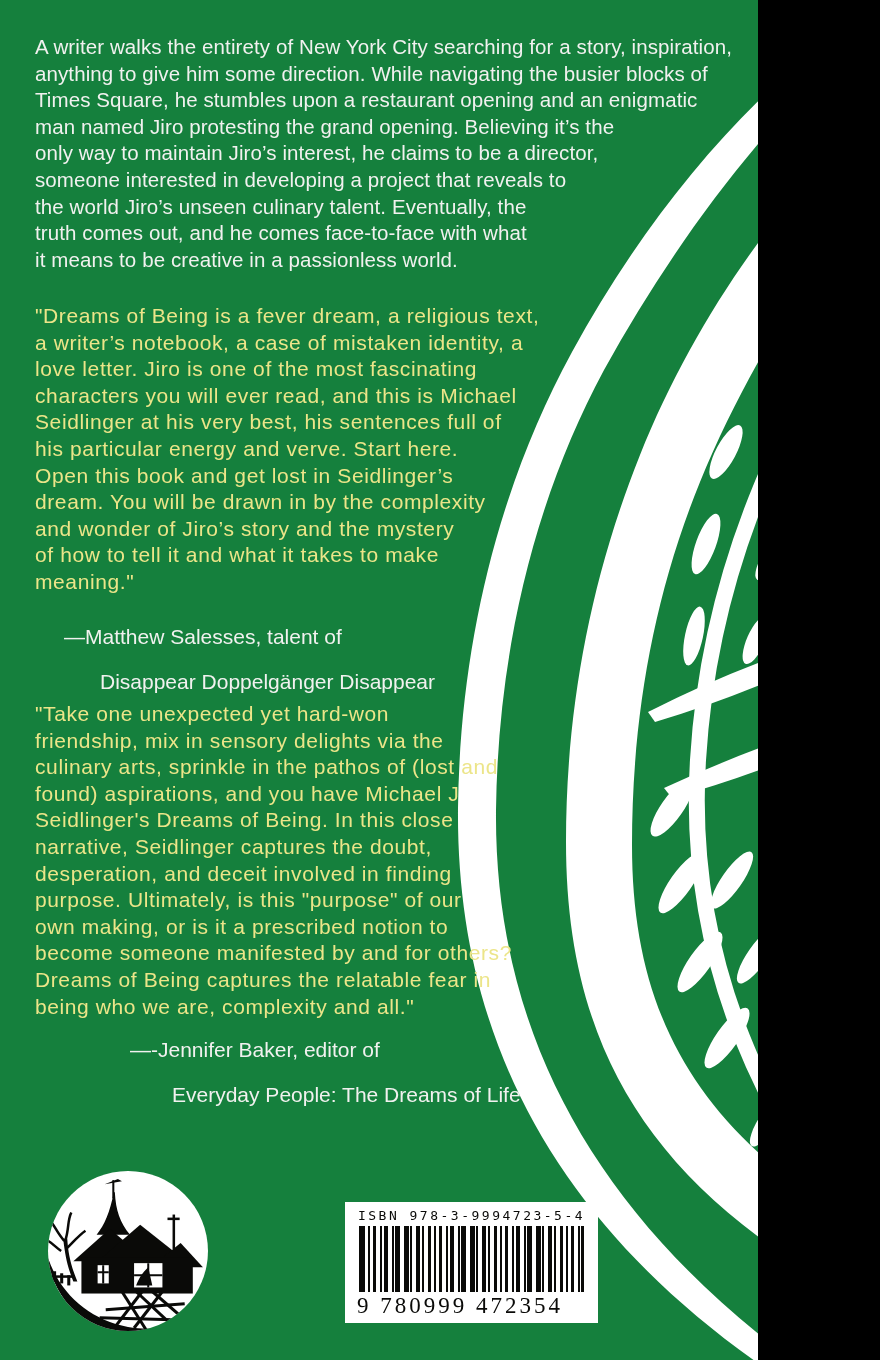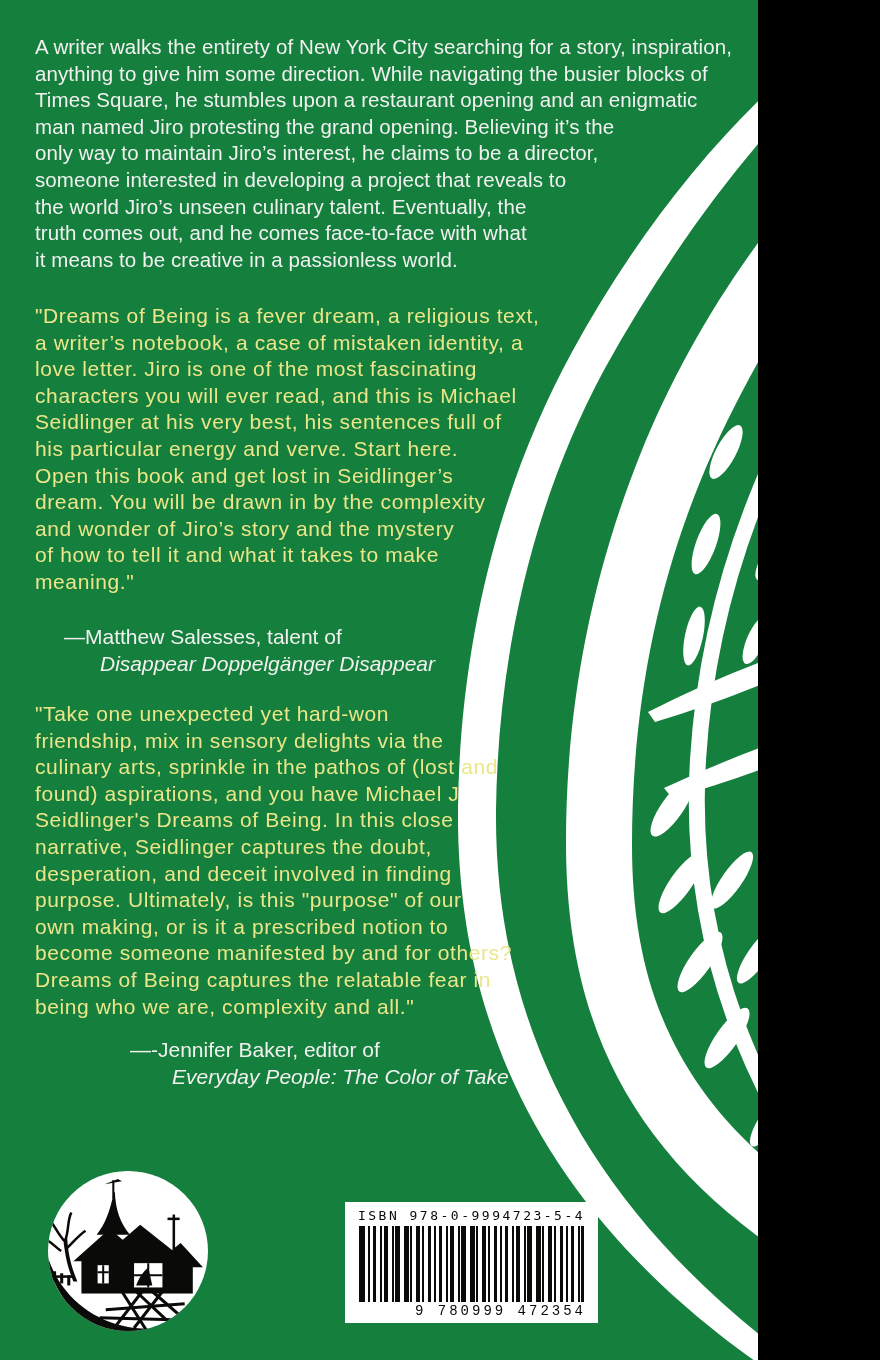--- a/index.html
+++ b/index.html
@@ -9,21 +9,21 @@
     font-family:"Liberation Sans","DejaVu Sans",sans-serif;
     padding-left:46px;
   }
   .art{position:absolute;top:0;left:0;pointer-events:none;}
   .textblock{position:absolute;white-space:pre;color:#f1f1ef;}
   .synopsis{left:35px;top:34px;font-size:20.5px;line-height:26.6px;letter-spacing:.1px;}
   .quote{color:#ece589;font-size:21px;line-height:26.6px;letter-spacing:.6px;}
   .q1{left:35px;top:303px;}
   .q2{left:35px;top:701px;}
   .attr{position:absolute;color:#f1f1ef;font-size:21px;line-height:27px;}
-  .attr .work{font-style:italic;}
+  .attr .work{margin-top:18px;}
   .a1{left:64px;top:623px;}
   .a1 .work{margin-left:36px;}
   .a2{left:130px;top:1036px;}
   .a2 .work{margin-left:42px;}
   .logo{position:absolute;left:47px;top:1170px;width:162px;height:162px;}
   .barcode{
     position:absolute;left:345px;top:1202px;width:253px;height:121px;
     background:#fff;color:#0a0a08;box-sizing:border-box;padding:6px 12px 4px;
     display:flex;flex-direction:column;
   }
@@ -32,22 +32,22 @@
     font-size:13px;letter-spacing:2.5px;text-align:center;white-space:nowrap;
   }
   .barcode .bars{
     flex:1;margin:3px 2px 1px;
     background:
       repeating-linear-gradient(90deg,#0a0a08 0 2px,transparent 2px 6px),
       repeating-linear-gradient(90deg,#0a0a08 0 3px,#fff 3px 11px);
     border-left:3px solid #0a0a08;border-right:3px solid #0a0a08;
   }
   .barcode .digits{
-    font-family:Liberation Mono, monospace;
-    font-size:14px;letter-spacing:3px;text-align:right;white-space:nowrap;
+    font-family:Liberation Serif, serif;
+    font-size:23px;letter-spacing:3px;text-align:left;white-space:nowrap;
   }
 </style>
 </head>
 <body>
 
 <div class="cover">
 
   <svg class="art" width="880" height="1360" viewBox="0 0 880 1360" aria-hidden="true">
     <g fill="#ffffff" stroke="none">
 
@@ -131,21 +131,21 @@
 Seidlinger's Dreams of Being. In this close
 narrative, Seidlinger captures the doubt,
 desperation, and deceit involved in finding
 purpose. Ultimately, is this "purpose" of our
 own making, or is it a prescribed notion to
 become someone manifested by and for others?
 Dreams of Being captures the relatable fear in
 being who we are, complexity and all."</div>
   <div class="attr a2">
     <div>—-Jennifer Baker, editor of</div>
-    <div class="work">Everyday People: The Color of Take</div>
+    <div class="work">Everyday People: The Dreams of Life</div>
   </div>
 
   <div class="logo">
     <svg width="162" height="162" viewBox="0 0 160 160" aria-hidden="true">
       <defs>
           <clipPath id="moonclip">
             <circle cx="80" cy="80" r="79"></circle>
           </clipPath>
         </defs>
       <circle cx="80" cy="80" r="79" fill="#ffffff"></circle>
@@ -194,18 +194,18 @@
           <path d="M 55.5,94 V 112 M 50,101 H 61"></path>
           <path d="M 100,92 V 116 M 86,104 H 114"></path>
         </g>
 
         <path d="M 88,114 C 92,104 96,100 100,96 L 104,114 Z" fill="#0a0a08"></path>
       </g>
     </svg>
   </div>
 
   <div class="barcode">
-    <div class="isbn">ISBN 978-0-9994723-5-4</div>
+    <div class="isbn">ISBN 978-3-9994723-5-4</div>
     <div class="bars"></div>
     <div class="digits">9 780999 472354</div>
   </div>
 
 </div>
 
 </body></html>

